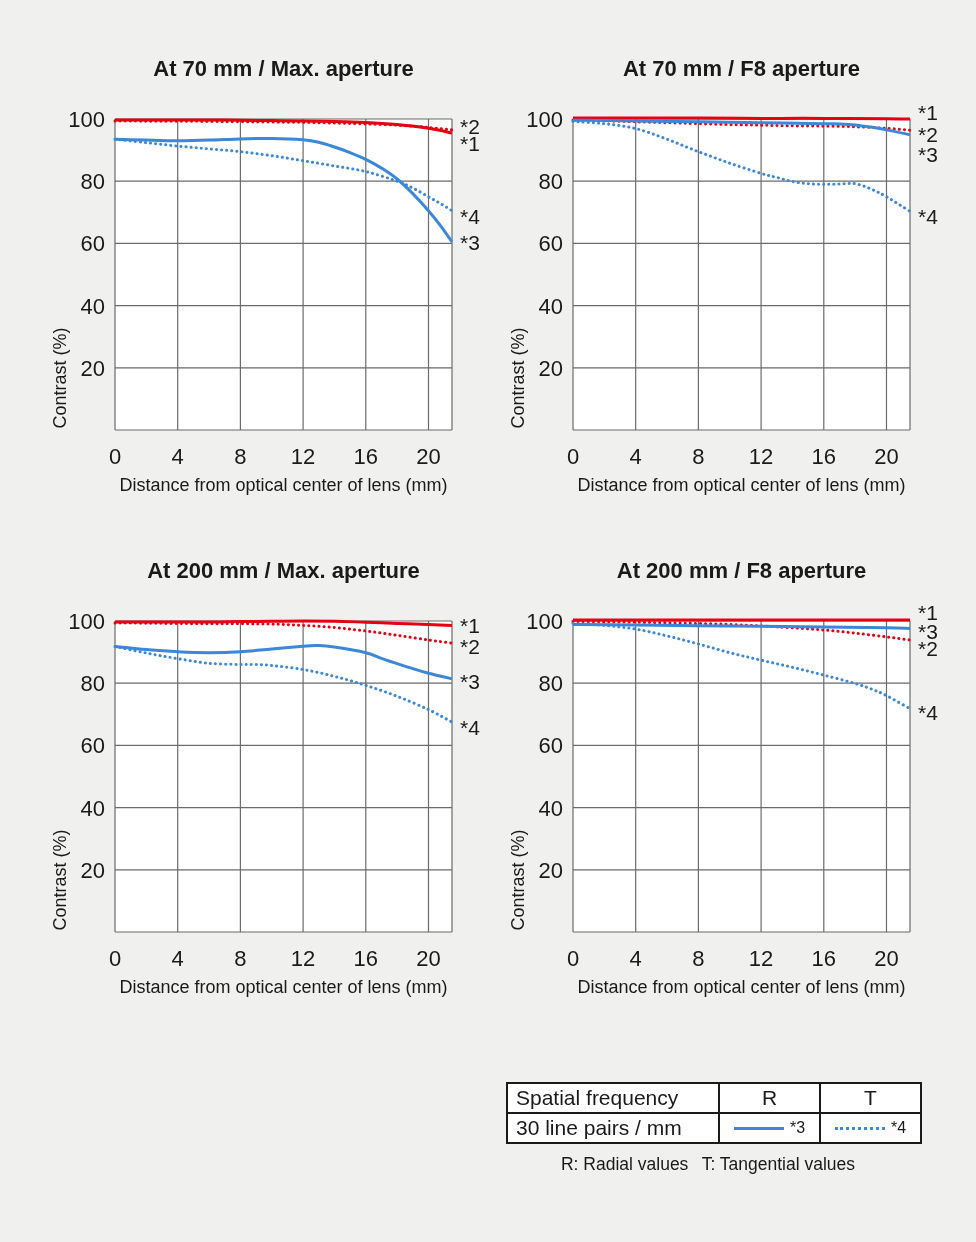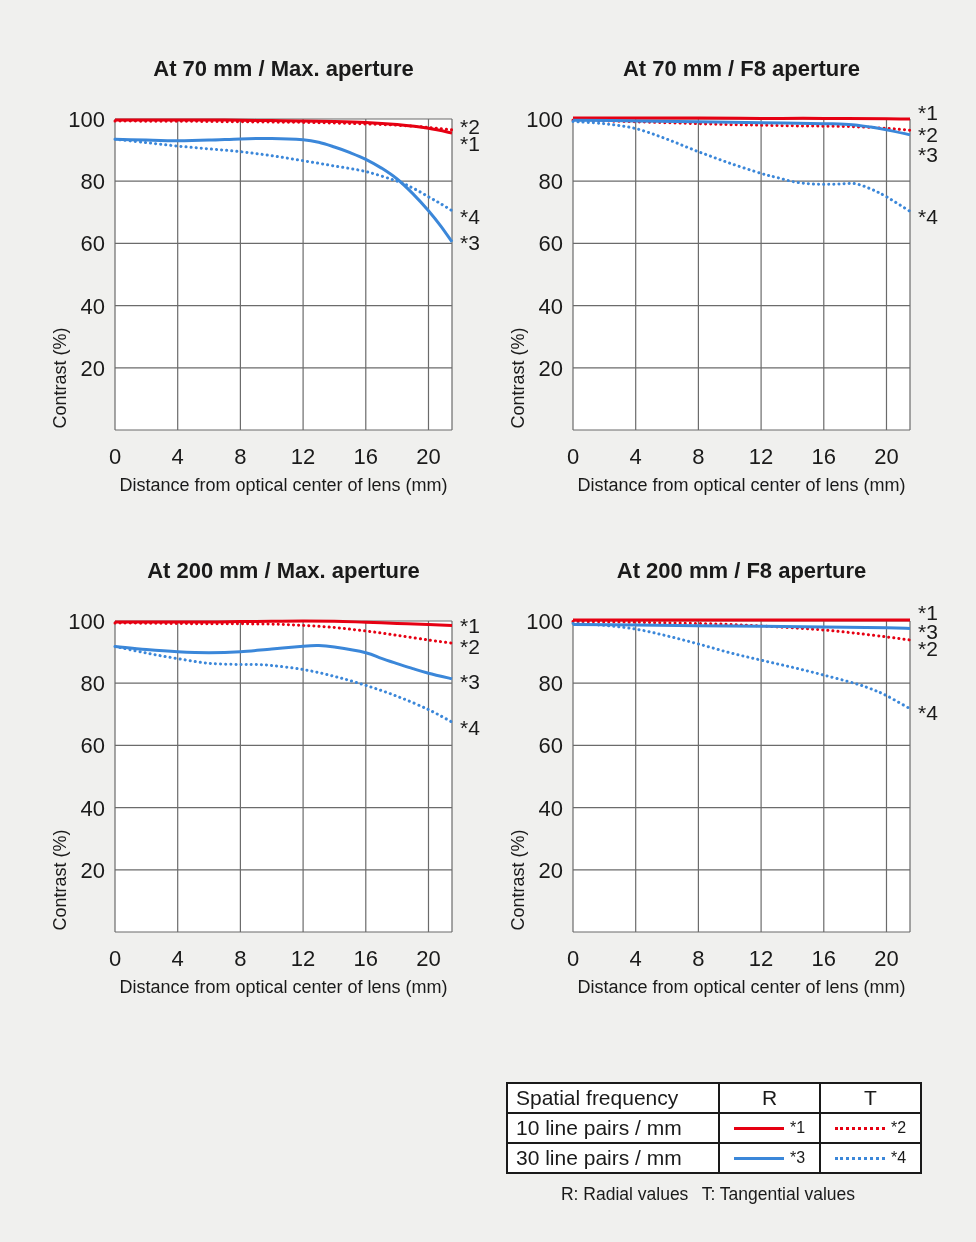--- a/index.html
+++ b/index.html
@@ -197,35 +197,20 @@
 
   <div class="legend">
     <table class="lg">
       <tbody>
           <tr>
         <td class="c1">Spatial frequency</td>
         <td class="c2">R</td>
         <td class="c3">T</td>
       </tr>
       <tr>
-        <td class="c1">10 line pairs / mm</td>
-        <td class="c2">
-              <span class="swcell">
-                <span class="sw solid red"></span>
-                <span class="tag">*1</span>
-              </span>
-            </td>
-        <td class="c3">
-              <span class="swcell">
-                <span class="sw dotted red"></span>
-                <span class="tag">*2</span>
-              </span>
-            </td>
-      </tr>
-      <tr>
         <td class="c1">30 line pairs / mm</td>
         <td class="c2">
               <span class="swcell">
                 <span class="sw solid blue"></span>
                 <span class="tag">*3</span>
               </span>
             </td>
         <td class="c3">
               <span class="swcell">
                 <span class="sw dotted blue"></span>

